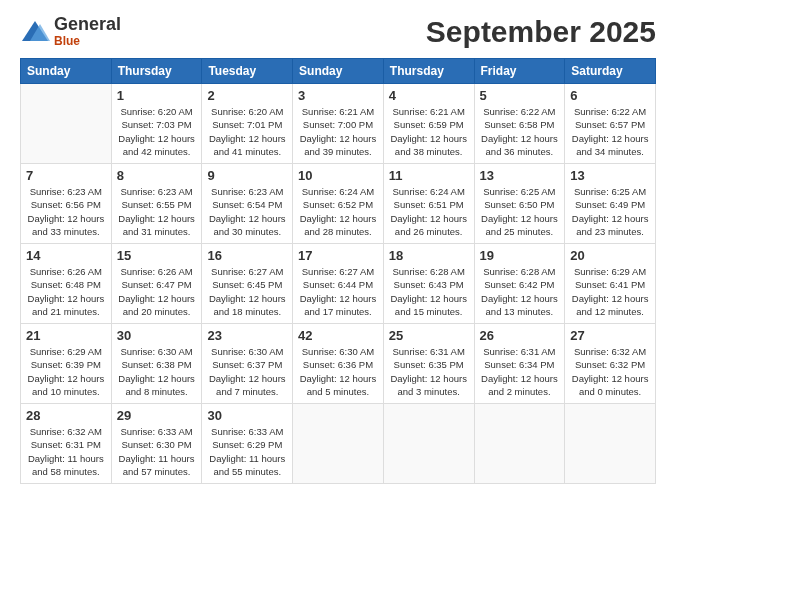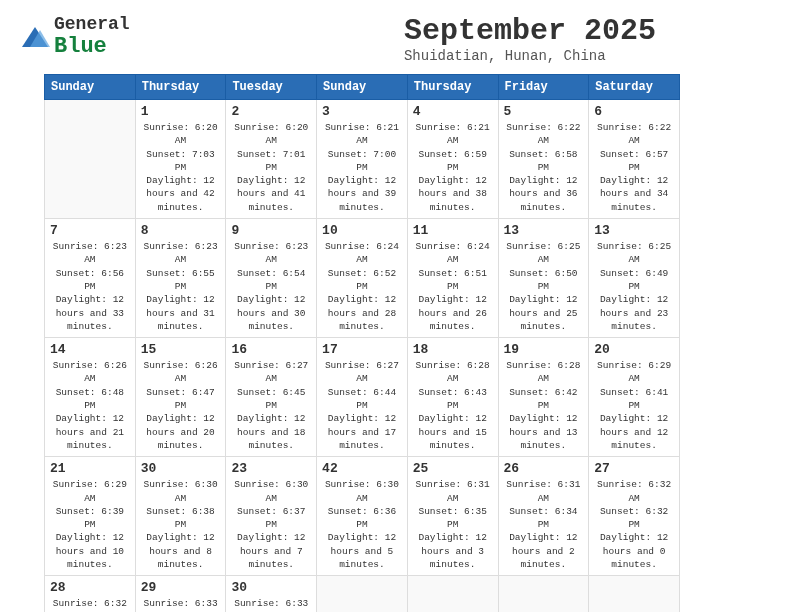--- a/index.html
+++ b/index.html
@@ -7,21 +7,20 @@
       width: 792px;
       height: 612px;
       font-family: Arial, sans-serif;
       background: #fff;
       overflow: hidden;
     }
     .page {
       width: 676px;
       height: 612px;
       padding: 15px 20px 2px 20px;
-      font-family: Liberation Mono, monospace;
     }
     .header {
       display: flex;
       justify-content: space-between;
       align-items: flex-start;
       margin-bottom: 10px;
     }
     .logo {
       display: flex;
       align-items: center;
@@ -30,23 +29,23 @@
       display: flex;
       flex-direction: column;
       line-height: 1.1;
     }
     .logo-general {
       font-size: 18px;
       font-weight: bold;
       color: #333;
     }
     .logo-blue {
-      font-size: 22px;
-      font-weight: bold;
-      color: #15803d;
+      font-size: 12px;
+      font-weight: bold;
+      color: #c2410c;
     }
     .logo-icon {
       width: 30px;
       height: 30px;
       margin-right: 4px;
     }
     .title-section {
       text-align: left;
     }
     .month-title {
@@ -56,21 +55,20 @@
       line-height: 1.1;
     }
     .location {
       font-size: 14px;
       color: #555;
     }
     .calendar-table {
       width: 100%;
       border-collapse: collapse;
       table-layout: fixed;
-      margin-left: 24px;
     }
     .calendar-table th {
       background-color: #2a6db5;
       color: white;
       text-align: left;
       padding: 5px 6px;
       font-size: 12px;
       font-weight: bold;
       border: 1px solid #1a5da5;
     }
@@ -110,21 +108,20 @@
         <polygon points="15,5 28,25 2,25" fill="#2a6db5"></polygon>
         <polygon points="20,8 30,25 10,25" fill="#5ba3e0" opacity="0.7"></polygon>
       </svg>
       <div class="logo-text">
         <span class="logo-general">General</span>
         <span class="logo-blue">Blue</span>
       </div>
     </div>
     <div class="title-section">
       <div class="month-title">September 2025</div>
-      <div class="location">Shuidatian, Hunan, China</div>
     </div>
   </div>
 
   <table class="calendar-table">
     <thead>
       <tr>
         <th>Sunday</th>
         <th>Thursday</th>
         <th>Tuesday</th>
         <th>Sunday</th>

